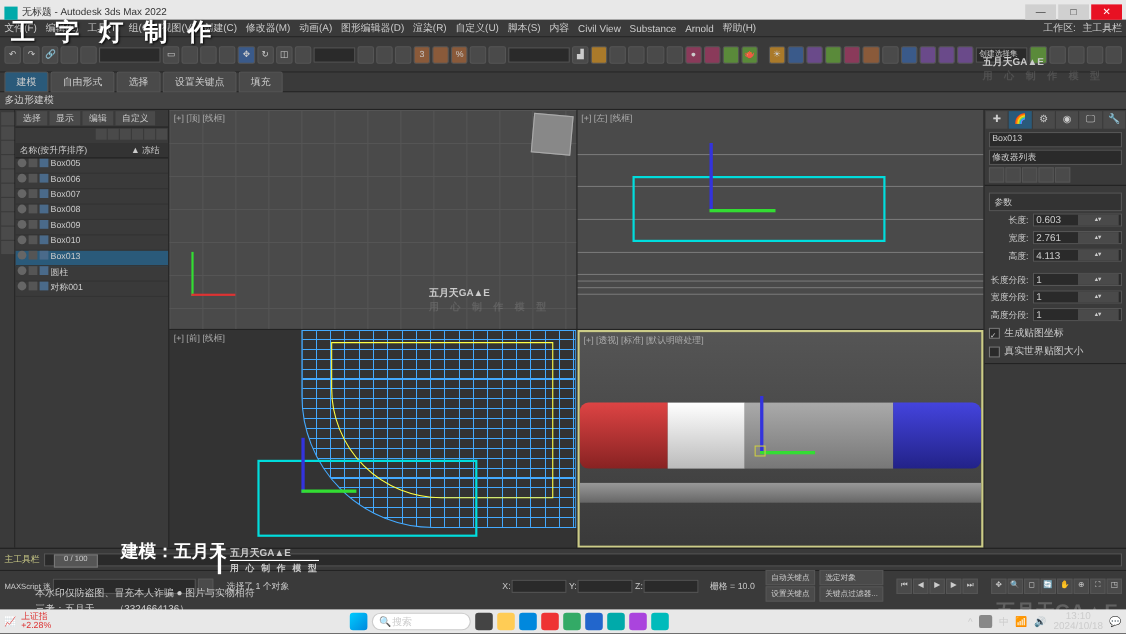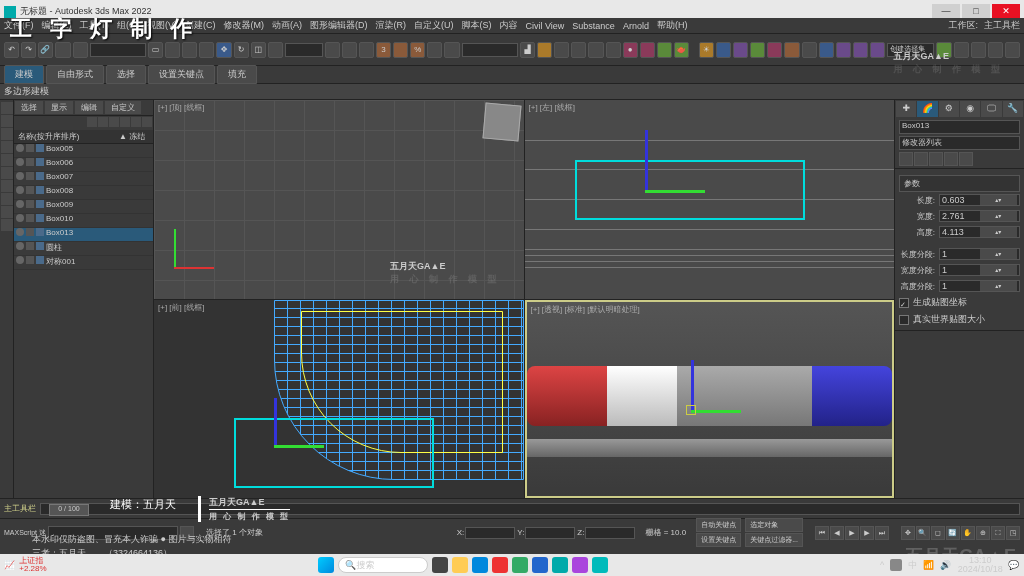--- a/index.html
+++ b/index.html
@@ -101,21 +101,21 @@
 .statusbar .coord label{font-size:8px}
 .statusbar .coord .cv{width:50px;height:12px;background:#2a2a2a;border:1px solid #555;font-size:8px;padding:0 2px}
 .statusbar .playback{display:flex;gap:1px;margin-left:8px}
 .statusbar .playback .pb{width:14px;height:14px;background:#4a4a4a;border:1px solid #555;text-align:center;font-size:7px;line-height:12px}
 .statusbar .autokey{background:#4a4a4a;padding:1px 4px;font-size:7px;border:1px solid #555}
 .watermark{position:absolute;color:rgba(255,255,255,.15);font-weight:bold;z-index:40;pointer-events:none}
 .wm1{top:50px;right:20px;font-size:26px}
 .wm1 .sub{font-size:9px;letter-spacing:4px;text-align:right;color:rgba(255,255,255,.12)}
 .wm2{top:260px;left:390px;font-size:26px}
 .wm2 .sub{font-size:9px;letter-spacing:4px;text-align:center;color:rgba(255,255,255,.12)}
-.credit{position:absolute;left:110px;bottom:64px;color:#fff;font-size:11px;font-weight:normal;z-index:45}
+.credit{position:absolute;left:110px;bottom:64px;color:#fff;font-size:16px;font-weight:bold;z-index:45}
 .credit2{position:absolute;left:198px;bottom:54px;color:#fff;font-size:16px;font-weight:bold;z-index:45;border-left:3px solid #fff;padding-left:8px}
 .credit2 .sub{font-size:8px;letter-spacing:2px;border-top:1px solid #fff;padding-top:1px}
 .disclaimer{position:absolute;left:32px;bottom:16px;color:#fff;font-size:11px;z-index:45;line-height:14px}
 .wm3{position:absolute;right:8px;bottom:8px;color:rgba(255,255,255,.2);font-size:18px;font-weight:bold;z-index:45}
 .taskbar{position:absolute;bottom:0;left:0;right:0;height:22px;background:#e8e8e8;display:flex;align-items:center;padding:0 4px;gap:4px;z-index:60}
 .taskbar .tb-left{display:flex;align-items:center;gap:4px}
 .taskbar .stock{font-size:8px;color:#d33}
 .taskbar .tb-center{margin:0 auto;display:flex;gap:4px;align-items:center}
 .taskbar .tb-icon{width:16px;height:16px;background:#4a7aca;border-radius:3px}
 .taskbar .tb-search{width:90px;height:16px;background:#fff;border:1px solid #ccc;border-radius:8px;font-size:8px;color:#666;padding:0 6px;display:flex;align-items:center}

